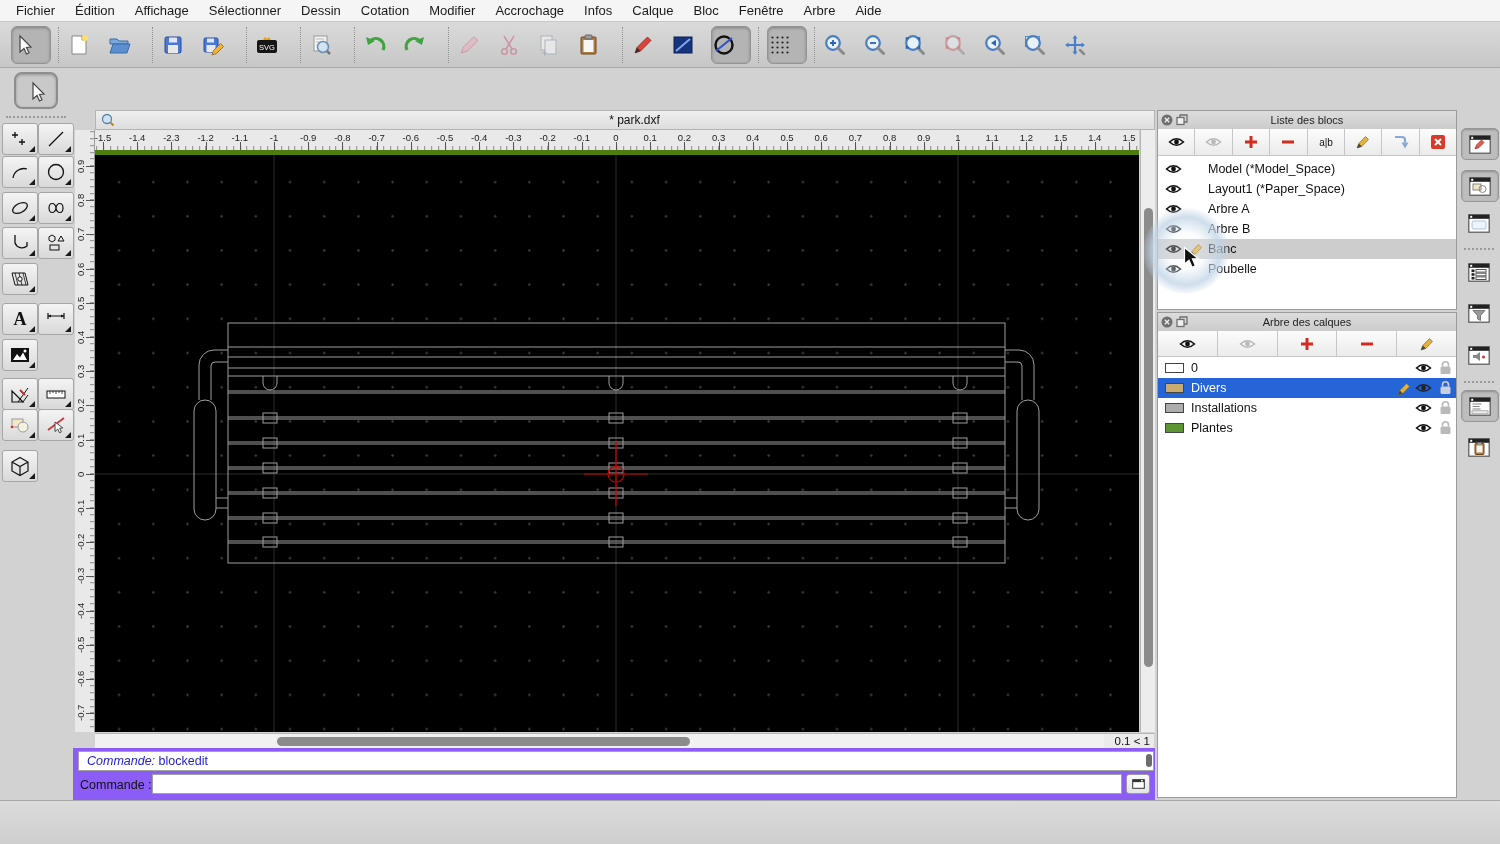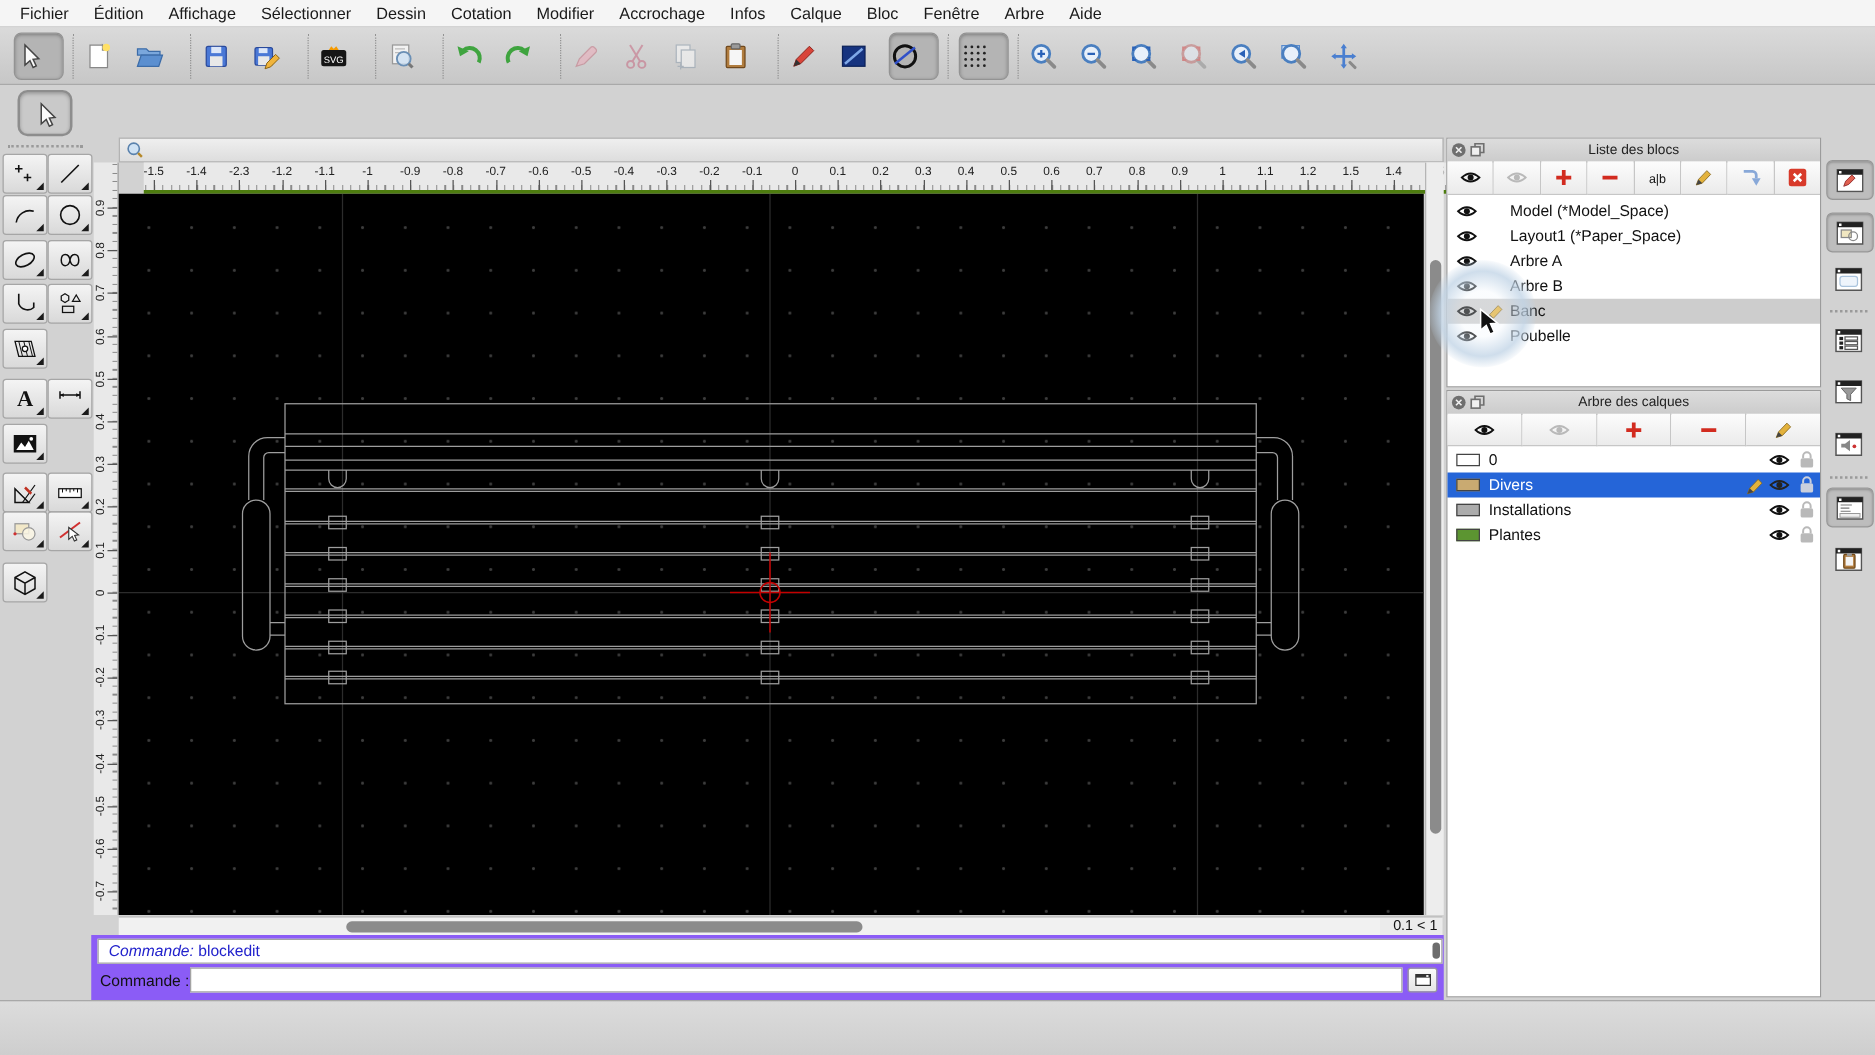--- a/index.html
+++ b/index.html
@@ -22,21 +22,21 @@
     border-radius:8px;display:flex;align-items:center;justify-content:center;box-shadow:inset 0 1px 3px rgba(0,0,0,.25);}
   #left-tools-sep{left:6px;top:116px;width:60px;border-top:2px dotted #9a9a9a;}
   .lt-btn{position:absolute;width:34px;height:30px;background:linear-gradient(#f4f4f4,#d9d9d9);
     border:1px solid #a6a6a6;border-radius:3px;display:flex;align-items:center;justify-content:center;}
   .lt-btn::after{content:'';position:absolute;right:2px;bottom:2px;border-bottom:6px solid #1a1a1a;border-left:6px solid transparent;}
   
   #mdi-titlebar{left:95px;top:110px;width:1060px;height:20px;background:linear-gradient(#efefef,#dddddd);
     border:1px solid #b3b3b3;box-sizing:border-box;display:flex;align-items:center;}
   #mdi-title{flex:1;text-align:center;font-size:12px;color:#111;}
   #mdi-icon{margin-left:4px;display:flex;}
-  #hruler{left:95px;top:130px;width:1044px;height:25px;background:#e9e9e9;border-bottom:3px solid #4d7c0f;box-sizing:border-box;overflow:hidden;margin-left:20px;}
+  #hruler{left:95px;top:130px;width:1044px;height:25px;background:#e9e9e9;border-bottom:5px solid #4d7c0f;box-sizing:border-box;overflow:hidden;}
   .hr-label{position:absolute;top:2px;font-size:9.5px;color:#222;transform:translateX(-50%);}
   .hr-tick{position:absolute;bottom:0;width:1px;height:8px;background:#555;}
   #hruler-minor{position:absolute;left:0;bottom:0;width:1044px;height:4px;
     background:repeating-linear-gradient(to right,#8a8a8a 0 1px,transparent 1px 6.84px);background-position:1.2px 0;}
   #vruler{left:75px;top:130px;width:20px;height:602px;background:#e9e9e9;border-right:1px solid #9c9c9c;box-sizing:border-box;overflow:hidden;}
   .vr-label{position:absolute;left:0px;width:11px;height:24px;display:flex;align-items:center;justify-content:center;
     font-size:9.5px;color:#222;writing-mode:vertical-rl;transform:rotate(180deg);}
   .vr-tick{position:absolute;right:0;height:1px;width:8px;background:#555;}
   #vruler-minor{position:absolute;right:0;top:0;width:4px;height:602px;
     background:repeating-linear-gradient(to bottom,#8a8a8a 0 1px,transparent 1px 6.84px);background-position:0 1.2px;}
@@ -492,20 +492,21 @@
       </div>
     </div>
 
   <div id="mdi-titlebar" class="abs">
     <span id="mdi-icon">
         <svg width="15" height="14" viewBox="0 0 15 14">
           <circle cx="7" cy="6" r="4.5" fill="#cfe2f4" stroke="#5a82ad" stroke-width="1.3"></circle>
           <line x1="10.5" y1="9.5" x2="13.5" y2="12.5" stroke="#b5882a" stroke-width="2"></line>
         </svg>
       </span>
+    <span id="mdi-title">* park.dxf</span>
   </div>
 
   <div id="hruler" class="abs">
       <div id="hruler-minor"></div>
       <div class="hr-label" style="left: 8px;">-1.5</div>
       <div class="hr-tick" style="left: 8px;"></div>
       <div class="hr-label" style="left: 42.2px;">-1.4</div>
       <div class="hr-tick" style="left: 42.2px;"></div>
       <div class="hr-label" style="left: 76.4px;">-2.3</div>
       <div class="hr-tick" style="left: 76.4px;"></div>

